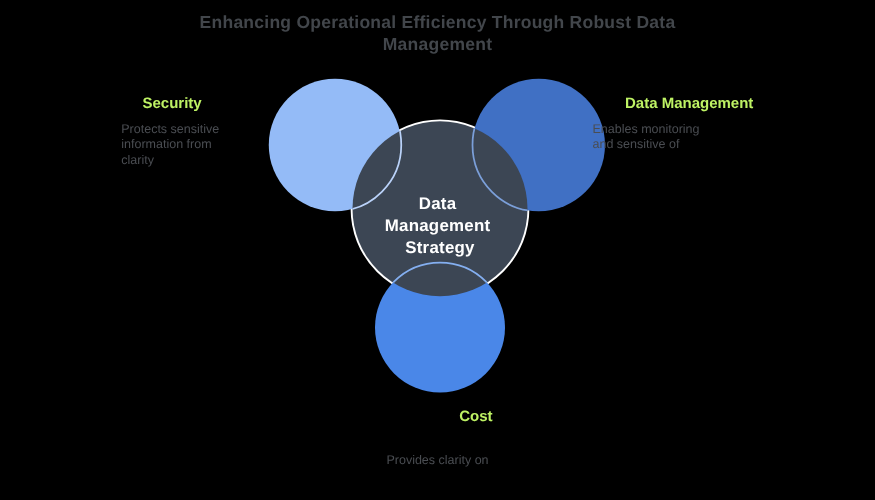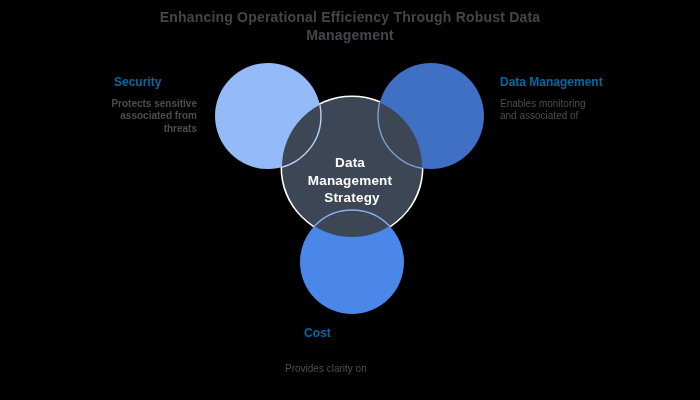--- a/index.html
+++ b/index.html
@@ -7,31 +7,31 @@
     position:relative;width:700px;height:400px;background:#000;overflow:hidden;
     font-family:"Liberation Sans",sans-serif;
   }
   .title{
     position:absolute;left:0;top:8px;width:700px;text-align:center;
     font-size:14px;line-height:18px;font-weight:700;color:#42464b;
     letter-spacing:.2px;
   }
   .diagram-svg{position:absolute;left:0;top:0;}
   .label-heading{
-    position:absolute;font-size:12px;font-weight:700;color:#0369a1;line-height:14px;
+    position:absolute;font-size:12px;font-weight:700;color:#bef264;line-height:14px;
   }
   .label-body{
     position:absolute;font-size:10px;font-weight:400;color:#4a4d52;line-height:12.3px;
   }
   .sec-h{left:114px;top:75px;}
-  .sec-b{left:97px;top:98px;width:100px;text-align:right;font-weight:bold;}
+  .sec-b{left:97px;top:98px;width:100px;}
   .vis-h{left:500px;top:75px;}
-  .vis-b{left:500px;top:98px;width:112px;text-align:left;}
-  .cost-h{left:304px;top:325px;width:120px;text-align:left;line-height:17px;}
-  .cost-b{left:285px;top:363px;width:130px;text-align:left;line-height:12.3px;}
+  .vis-b{left:474px;top:98px;width:112px;text-align:left;}
+  .cost-h{left:274px;top:325px;width:120px;text-align:right;line-height:17px;}
+  .cost-b{left:285px;top:363px;width:130px;text-align:center;line-height:12.3px;}
   .center-label{
     font-size:13.5px;font-weight:700;letter-spacing:.2px;
   }
 </style>
 </head>
 <body>
 
 <div class="stage">
 
   <div class="title">
@@ -63,28 +63,28 @@
     <text class="center-label" text-anchor="middle" fill="#ffffff">
       <tspan x="352" y="167">Data</tspan>
       <tspan x="352" y="185">Management</tspan>
       <tspan x="352" y="202">Strategy</tspan>
     </text>
   </svg>
 
   <div class="label-heading sec-h">Security</div>
   <div class="label-body sec-b">
     <div>Protects sensitive</div>
-    <div>associated from</div>
-    <div>threats</div>
+    <div>information from</div>
+    <div>clarity</div>
   </div>
 
   <div class="label-heading vis-h">Data Management</div>
   <div class="label-body vis-b">
     <div>Enables monitoring</div>
-    <div>and associated of</div>
+    <div>and sensitive of</div>
   </div>
 
   <div class="label-heading cost-h">
     <div>Cost</div>
   </div>
   <div class="label-body cost-b">
     <div>Provides clarity on</div>
   </div>
 
 </div>

